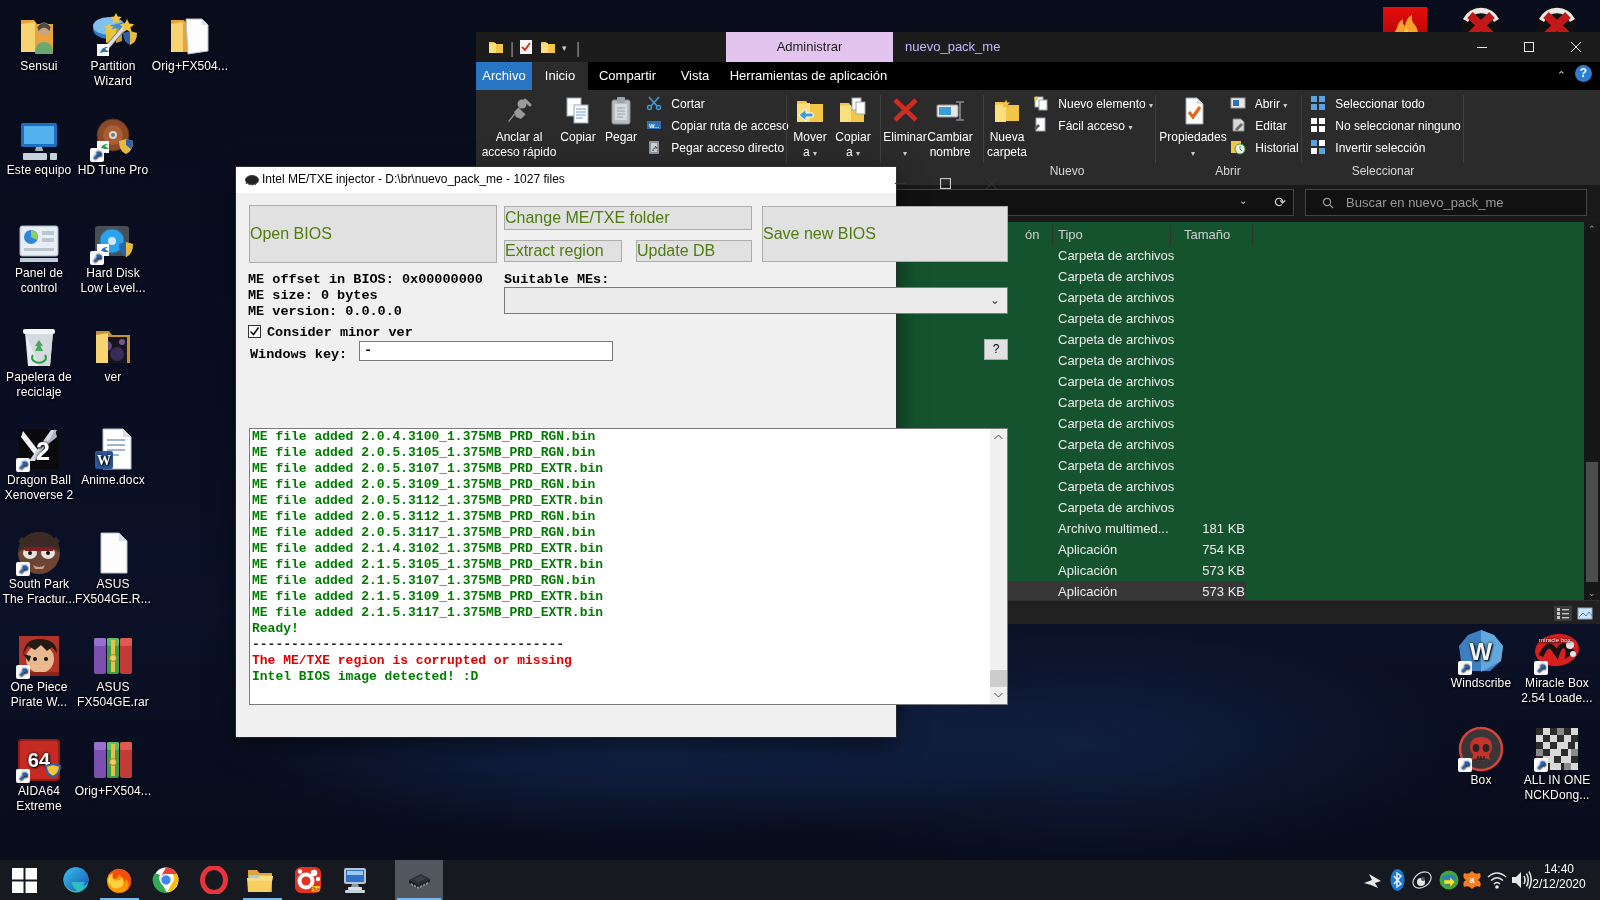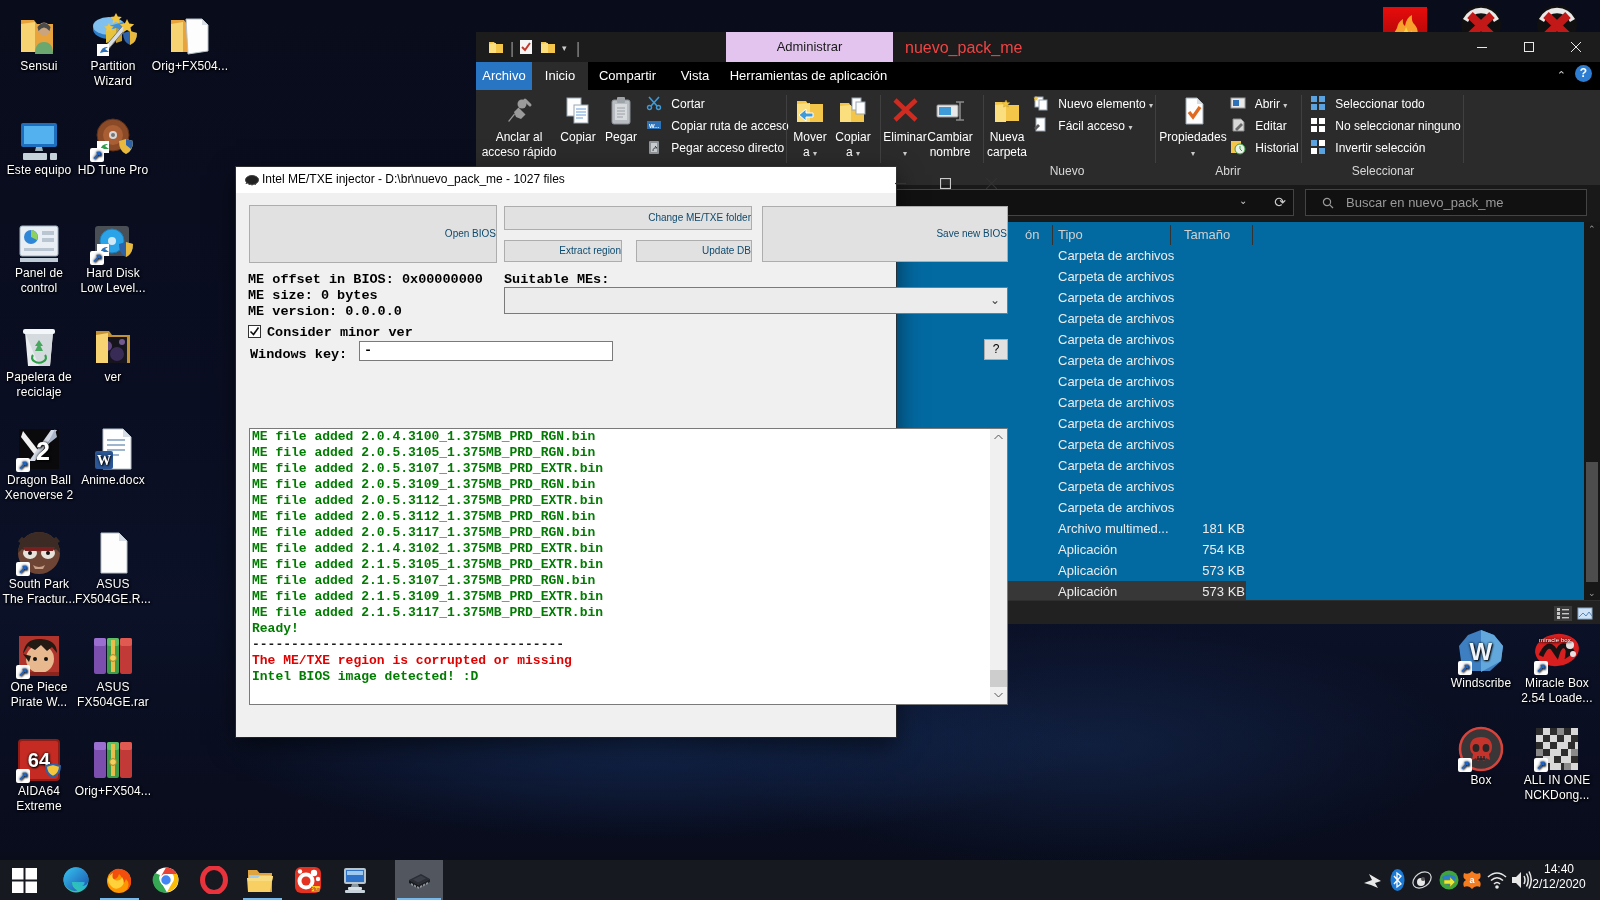--- a/index.html
+++ b/index.html
@@ -20,58 +20,58 @@
 .dicon .ic { width:48px; height:48px; margin:0 auto 0 auto; position:relative; }
 .dicon .ic svg { width:48px; height:48px; display:block; }
 .sc { position:absolute; left:1px; bottom:1px; width:14px; height:14px; background:#fff; border-radius:2px; }
 .sc:after { content:"\2197"; position:absolute; left:0; top:0; width:14px; height:14px; color:#1c64c8;
   font-size:12px; font-weight:bold; line-height:14px; text-align:center; }
 
 #explorer { position:absolute; left:476px; top:32px; width:1124px; height:592px; background:#191919; z-index:5; }
 #ex-title { position:absolute; left:0; top:0; width:100%; height:30px; background:#1c1c1c; }
 #admin-tab { position:absolute; left:250px; top:0; width:167px; height:30px; background:#e2c4ef; color:#1a1a1a;
   font-size:13px; text-align:center; line-height:30px; }
-#ex-title-text { position:absolute; left:429px; top:7px; color:#ef4444; font-size:16px; }
+#ex-title-text { position:absolute; left:429px; top:7px; color:#c4b5fd; font-size:13px; }
 .ex-btn { position:absolute; top:0; width:47px; height:30px; }
 .ex-btn svg { position:absolute; left:18px; top:10px; }
 #ex-tabs { position:absolute; left:0; top:30px; width:100%; height:28px; background:#000; }
 .tab { float:left; height:44px; color:#fff; font-size:13px; text-align:center; line-height:28px; }
 #ex-ribbon { position:absolute; left:0; top:58px; width:100%; height:95px; background:#2b2b2b;
   color:#fff; font-size:12px; }
 .rb-big { position:absolute; top:6px; text-align:center; line-height:15px; }
 .rb-big svg { display:block; margin:0 auto 4px auto; }
 .rb-big .ar { font-size:8px; color:#ccc; }
 .rb-small { position:absolute; height:24px; line-height:24px; white-space:nowrap; }
 .rb-small svg { vertical-align:-3px; margin-right:6px; }
 .rb-small .ar { font-size:8px; color:#ccc; }
 .rb-sep { position:absolute; top:5px; width:1px; height:68px; background:#404040; }
 .rb-gl { position:absolute; top:74px; text-align:center; color:#d8d8d8; font-size:12px; }
 #ex-addr { position:absolute; left:0; top:153px; width:100%; height:37px; background:#191919; }
 #addr-box { position:absolute; left:38px; top:4px; width:780px; height:27px; background:#111; border:1px solid #444; }
 #refresh-box { position:absolute; left:790px; top:4px; width:28px; height:27px; color:#ccc; font-size:14px; text-align:center; line-height:27px; }
 #search-box { position:absolute; left:829px; top:4px; width:282px; height:27px; background:#111; border:1px solid #444;
   color:#9a9a9a; font-size:13px; line-height:26px; }
-#ex-files { position:absolute; left:0; top:190px; width:100%; height:378px; background:#0369a1; }
+#ex-files { position:absolute; left:0; top:190px; width:100%; height:378px; background:#14532d; }
 #ex-head { position:absolute; left:0; top:0; width:100%; height:26px; color:#d0d0d0; font-size:13px; line-height:26px; }
 .hsep { position:absolute; top:3px; width:1px; height:20px; background:#333; }
 .frows { position:absolute; left:0; top:23px; width:100%; }
 .frow { position:relative; height:21px; line-height:21px; color:#ececec; font-size:13px; }
 .frow .ft { position:absolute; left:582px; }
 .frow .fs { position:absolute; left:716px; width:53px; text-align:right; }
 .frow.sel { background:#373737; width:770px; }
 #ex-scroll { position:absolute; right:0; top:0; width:16px; height:378px; background:#171717; }
 #ex-thumb { position:absolute; left:2px; top:240px; width:12px; height:120px; background:#4d4d4d; }
 #ex-status { position:absolute; left:0; top:568px; width:100%; height:24px; background:#212121; border-top:1px solid #2e2e2e; }
 
 #mainwin { position:absolute; left:236px; top:167px; width:660px; height:570px; background:#f0f0f0; z-index:10;
   box-shadow:0 8px 24px rgba(0,0,0,0.55), 0 0 0 1px rgba(60,60,60,0.8); }
 #mw-title { position:absolute; left:0; top:0; width:100%; height:26px; background:#fff; }
 #mw-title-text { position:absolute; left:26px; top:5px; font-size:12px; color:#000; }
 .mw-btn { position:absolute; top:8px; }
-.wbtn { position:absolute; background:#e1e1e1; border:1px solid #adadad; font-size:10px; color:#0c4a6e; text-align:right; }
+.wbtn { position:absolute; background:#e1e1e1; border:1px solid #adadad; font-size:16px; color:#4d7c0f; text-align:left; }
 .mlbl { position:absolute; font-family:"Liberation Mono",monospace; font-weight:bold; font-size:13.5px; color:#000; white-space:pre; }
 #mw-combo { position:absolute; left:268px; top:120px; width:504px; height:27px; background:#ececec; border:1px solid #7a7a7a; }
 #mw-combo-ar { position:absolute; right:7px; top:5px; font-size:12px; color:#444; }
 #mw-check { position:absolute; left:12px; top:158px; width:13px; height:13px; background:#fff; border:1px solid #333; }
 #mw-check svg { display:block; margin:0; }
 #mw-input { position:absolute; left:123px; top:174px; width:254px; height:20px; background:#fff; border:1px solid #7a7a7a;
   font-family:"Liberation Mono",monospace; font-weight:bold; font-size:13.5px; line-height:18px; padding-left:4px; }
 #mw-help { position:absolute; left:748px; top:172px; width:24px; height:21px; background:#e1e1e1; border:1px solid #adadad;
   font-size:12px; text-align:center; line-height:19px; color:#000; }
 #mw-log { position:absolute; left:13px; top:261px; width:759px; height:277px; background:#fff; border:1px solid #7a7a7a;

